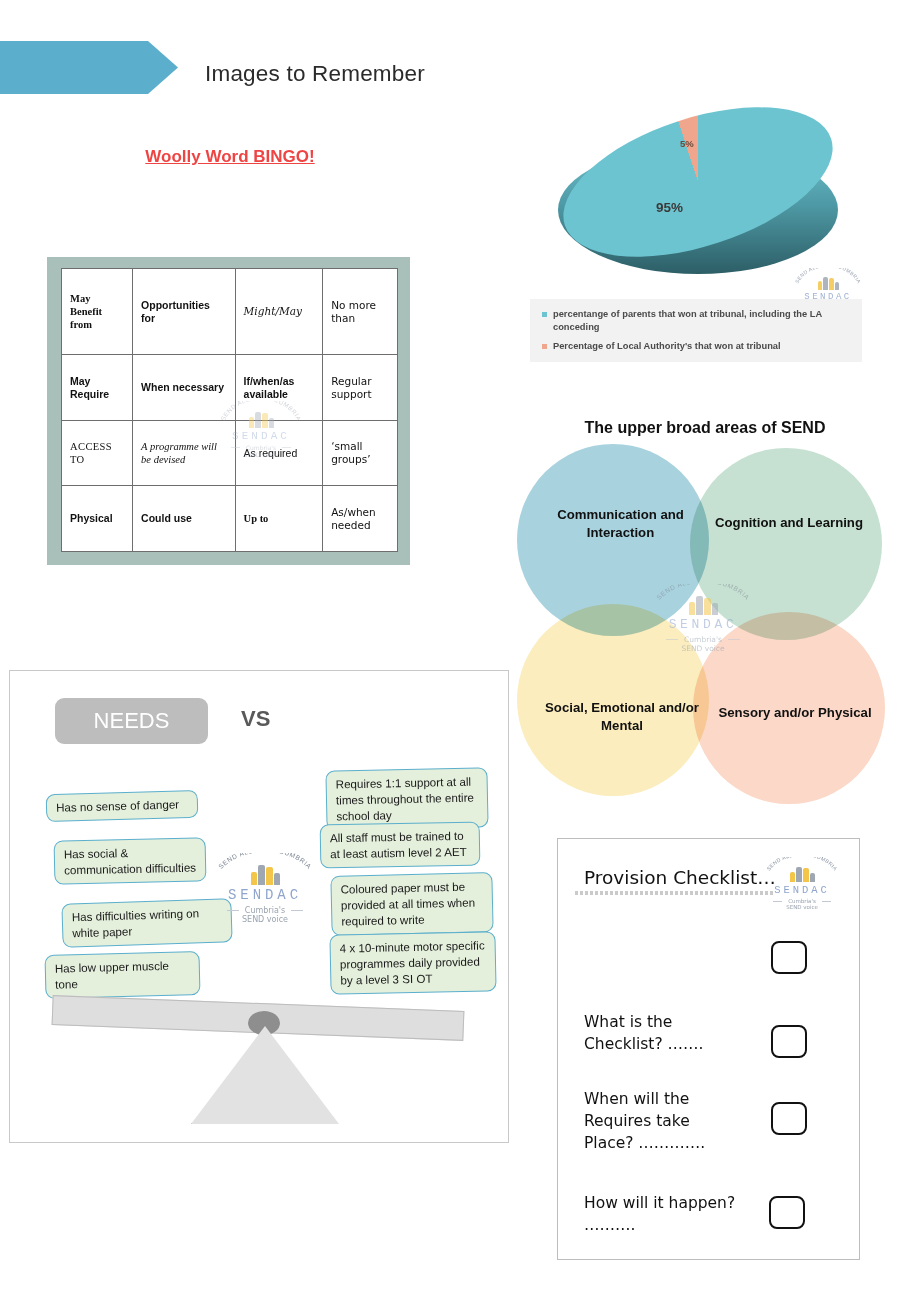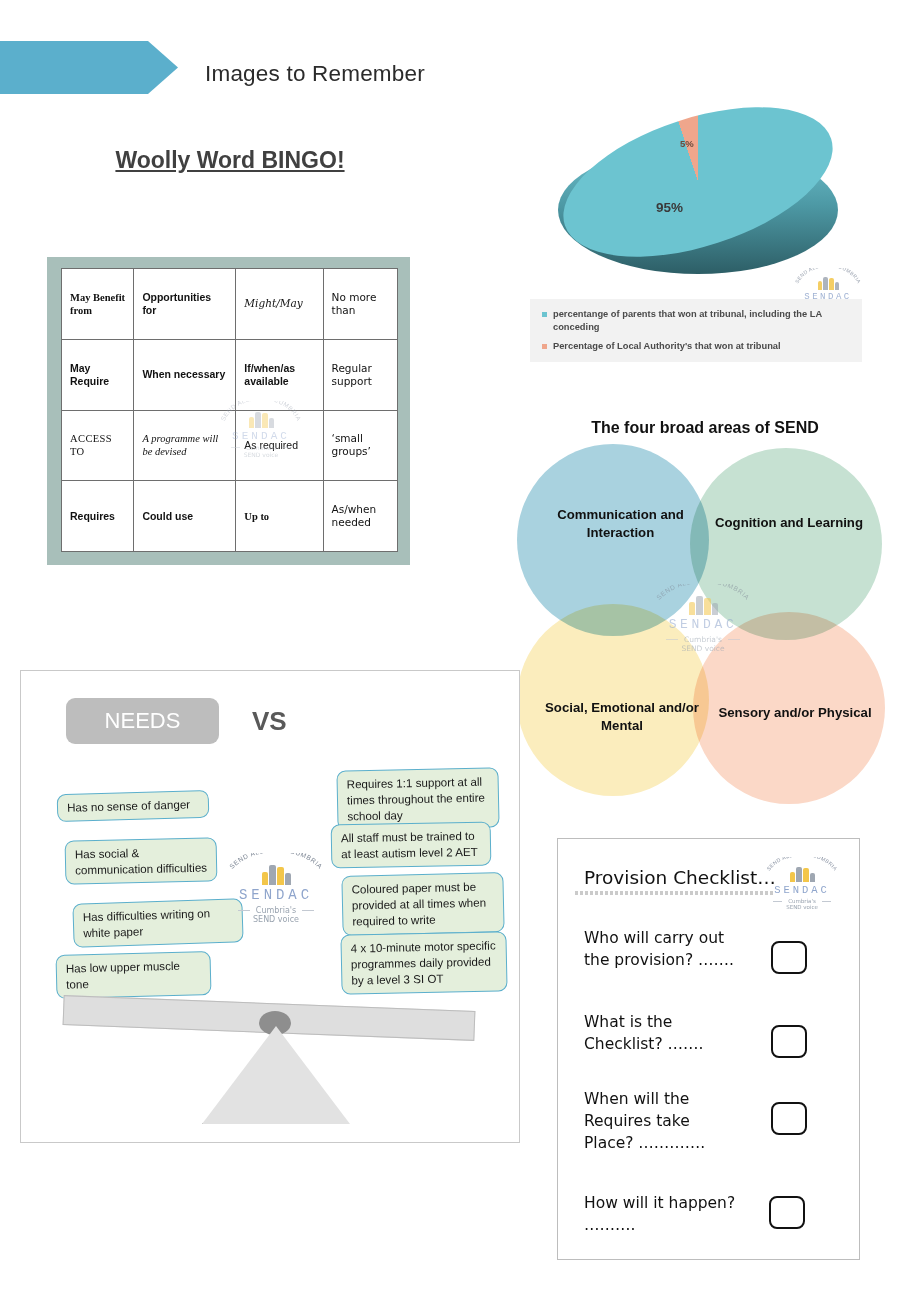--- a/index.html
+++ b/index.html
@@ -20,22 +20,22 @@
   }
   #page-title {
     position: absolute; left: 205px; top: 61px;
     font-size: 22.5px; color: #2b2b2b; letter-spacing: .2px;
     white-space: nowrap;
   }
 
   
   #bingo-heading {
     position: absolute; left: 40px; top: 147px; width: 380px;
-    text-align: center; font-size: 23px; font-weight: bold;
-    text-decoration: underline; color: #404040;
+    text-align: center; font-size: 17px; font-weight: bold;
+    text-decoration: underline; color: #ef4444;
   }
   #bingo-sub {
     position: absolute; left: 30px; top: 172px; width: 400px;
     text-align: center; font-size: 14.2px; line-height: 21px; color: #1a1a1a;
   }
   #bingo-frame {
     position: absolute; left: 47px; top: 257px;
     width: 363px; height: 308px;
     background: #A8BFBA; padding: 11px 12px 13px 14px;
   }
@@ -93,30 +93,30 @@
   #v-soc  { left:2px;   top:160px; background:#FBEDBD; }
   #v-sen  { left:178px; top:168px; background:#FBD8C7; }
   .vlabel { position:absolute; text-align:center; font-size:13.2px; font-weight:bold; color:#111; line-height:1.35; }
   #l-comm { left:18px;  top:62px;  width:175px; }
   #l-cog  { left:195px; top:70px;  width:158px; }
   #l-soc  { left:18px;  top:255px; width:178px; }
   #l-sen  { left:200px; top:260px; width:160px; }
 
   
   #nvp {
-    position:absolute; left:20px; top:670px; width:500px; height:473px;
+    position:absolute; left:9px; top:670px; width:500px; height:473px;
     border:1px solid #c9c9c9; background:#fff;
   }
   .pill {
     position:absolute; height:46px; background:#BDBDBD; border-radius:9px;
     color:#fff; font-size:22px; display:flex; align-items:center; justify-content:center;
   }
   #pill-needs { left:45px;  top:27px; width:153px; }
   #pill-prov  { left:320px; top:23px; width:152px; }
-  #vs-label   { position:absolute; left:231px; top:35px; font-size:26px; font-weight:bold; color:#595959; }
+  #vs-label   { position:absolute; left:231px; top:35px; font-size:22px; font-weight:bold; color:#595959; }
   .note {
     position:absolute; background:#E4EFDC; border:1.4px solid #5BAFCC;
     border-radius:9px; padding:5px 9px; font-size:11.6px; color:#1a1a1a; line-height:1.38;
   }
   #n1 { left:36px; top:121px; width:152px; transform:rotate(-1.6deg); }
   #n2 { left:44px; top:168px; width:152px; transform:rotate(-1.2deg); }
   #n3 { left:52px; top:230px; width:170px; transform:rotate(-1.8deg); }
   #n4 { left:35px; top:282px; width:155px; transform:rotate(-1.4deg); }
   #p1 { left:316px; top:98px; width:162px; transform:rotate(-1.2deg); }
   #p2 { left:310px; top:152px; width:160px; transform:rotate(-1deg); }
@@ -191,21 +191,21 @@
         <td class="c-sans-b">If/when/as available</td>
         <td class="c-hand">Regular support</td>
       </tr>
       <tr>
         <td class="c-serif-lg">ACCESS TO</td>
         <td class="c-serif-it">A programme will be devised</td>
         <td class="c-lg">As required</td>
         <td class="c-hand">‘small groups’</td>
       </tr>
       <tr>
-        <td class="c-sans-b">Requires</td>
+        <td class="c-sans-b">Physical</td>
         <td class="c-sans-b">Could use</td>
         <td class="c-bold-lg">Up to</td>
         <td class="c-hand">As/when needed</td>
       </tr>
     </tbody>
       </table>
 
     <div class="logo" style="left:168px; top:144px; width:92px; opacity:.40;">
       <div class="arc">
         <svg class="arcsvg" width="92" height="30" viewBox="0 0 92 30">
@@ -266,21 +266,21 @@
     <div class="legend-row">
       <span class="legend-sq" style="background:#6CC4D0;"></span>
       <span class="legend-tx">percentange of parents that won at tribunal, including the LA conceding</span>
     </div>
     <div class="legend-row">
       <span class="legend-sq" style="background:#EFA68C;"></span>
       <span class="legend-tx">Percentage of Local Authority's that won at tribunal</span>
     </div>
   </div>
 
-  <div id="venn-title">The four broad areas of SEND</div>
+  <div id="venn-title">The upper broad areas of SEND</div>
   <div id="venn">
     <div class="vcircle" id="v-comm"></div>
     <div class="vcircle" id="v-cog"></div>
     <div class="vcircle" id="v-soc"></div>
     <div class="vcircle" id="v-sen"></div>
 
     <div class="logo" style="left:129px; top:140px; width:118px; opacity:.55;">
       <div class="arc">
         <svg class="arcsvg" width="118" height="34" viewBox="0 0 118 34">
           <path id="bp3" d="M9,33 A50,34 0 0 1 109,33" fill="none"></path>
@@ -374,23 +374,20 @@
       </div>
       <div class="word" style="font-size:10.5px;margin-top:2px;">SENDAC</div>
       <div class="tagrow" style="margin-top:2px;">
         <div class="dash" style="width:9px;"></div>
         <div class="tag1" style="font-size:5.5px;">Cumbria's</div>
         <div class="dash" style="width:9px;"></div>
       </div>
       <div class="tag2" style="font-size:5.5px;">SEND voice</div>
     </div>
 
-    <div class="ck-row" style="top:88px;">
-      <div class="ck-q" style="width:165px;">Who will carry out the provision? …….</div>
-    </div>
     <div class="ck-box" style="left:213px; top:102px;"></div>
 
     <div class="ck-row" style="top:172px;">
       <div class="ck-q" style="width:165px;">What is the Checklist? …….</div>
     </div>
     <div class="ck-box" style="left:213px; top:186px;"></div>
 
     <div class="ck-row" style="top:249px;">
       <div class="ck-q" style="width:160px;">When will the Requires take Place? ………….</div>
     </div>

